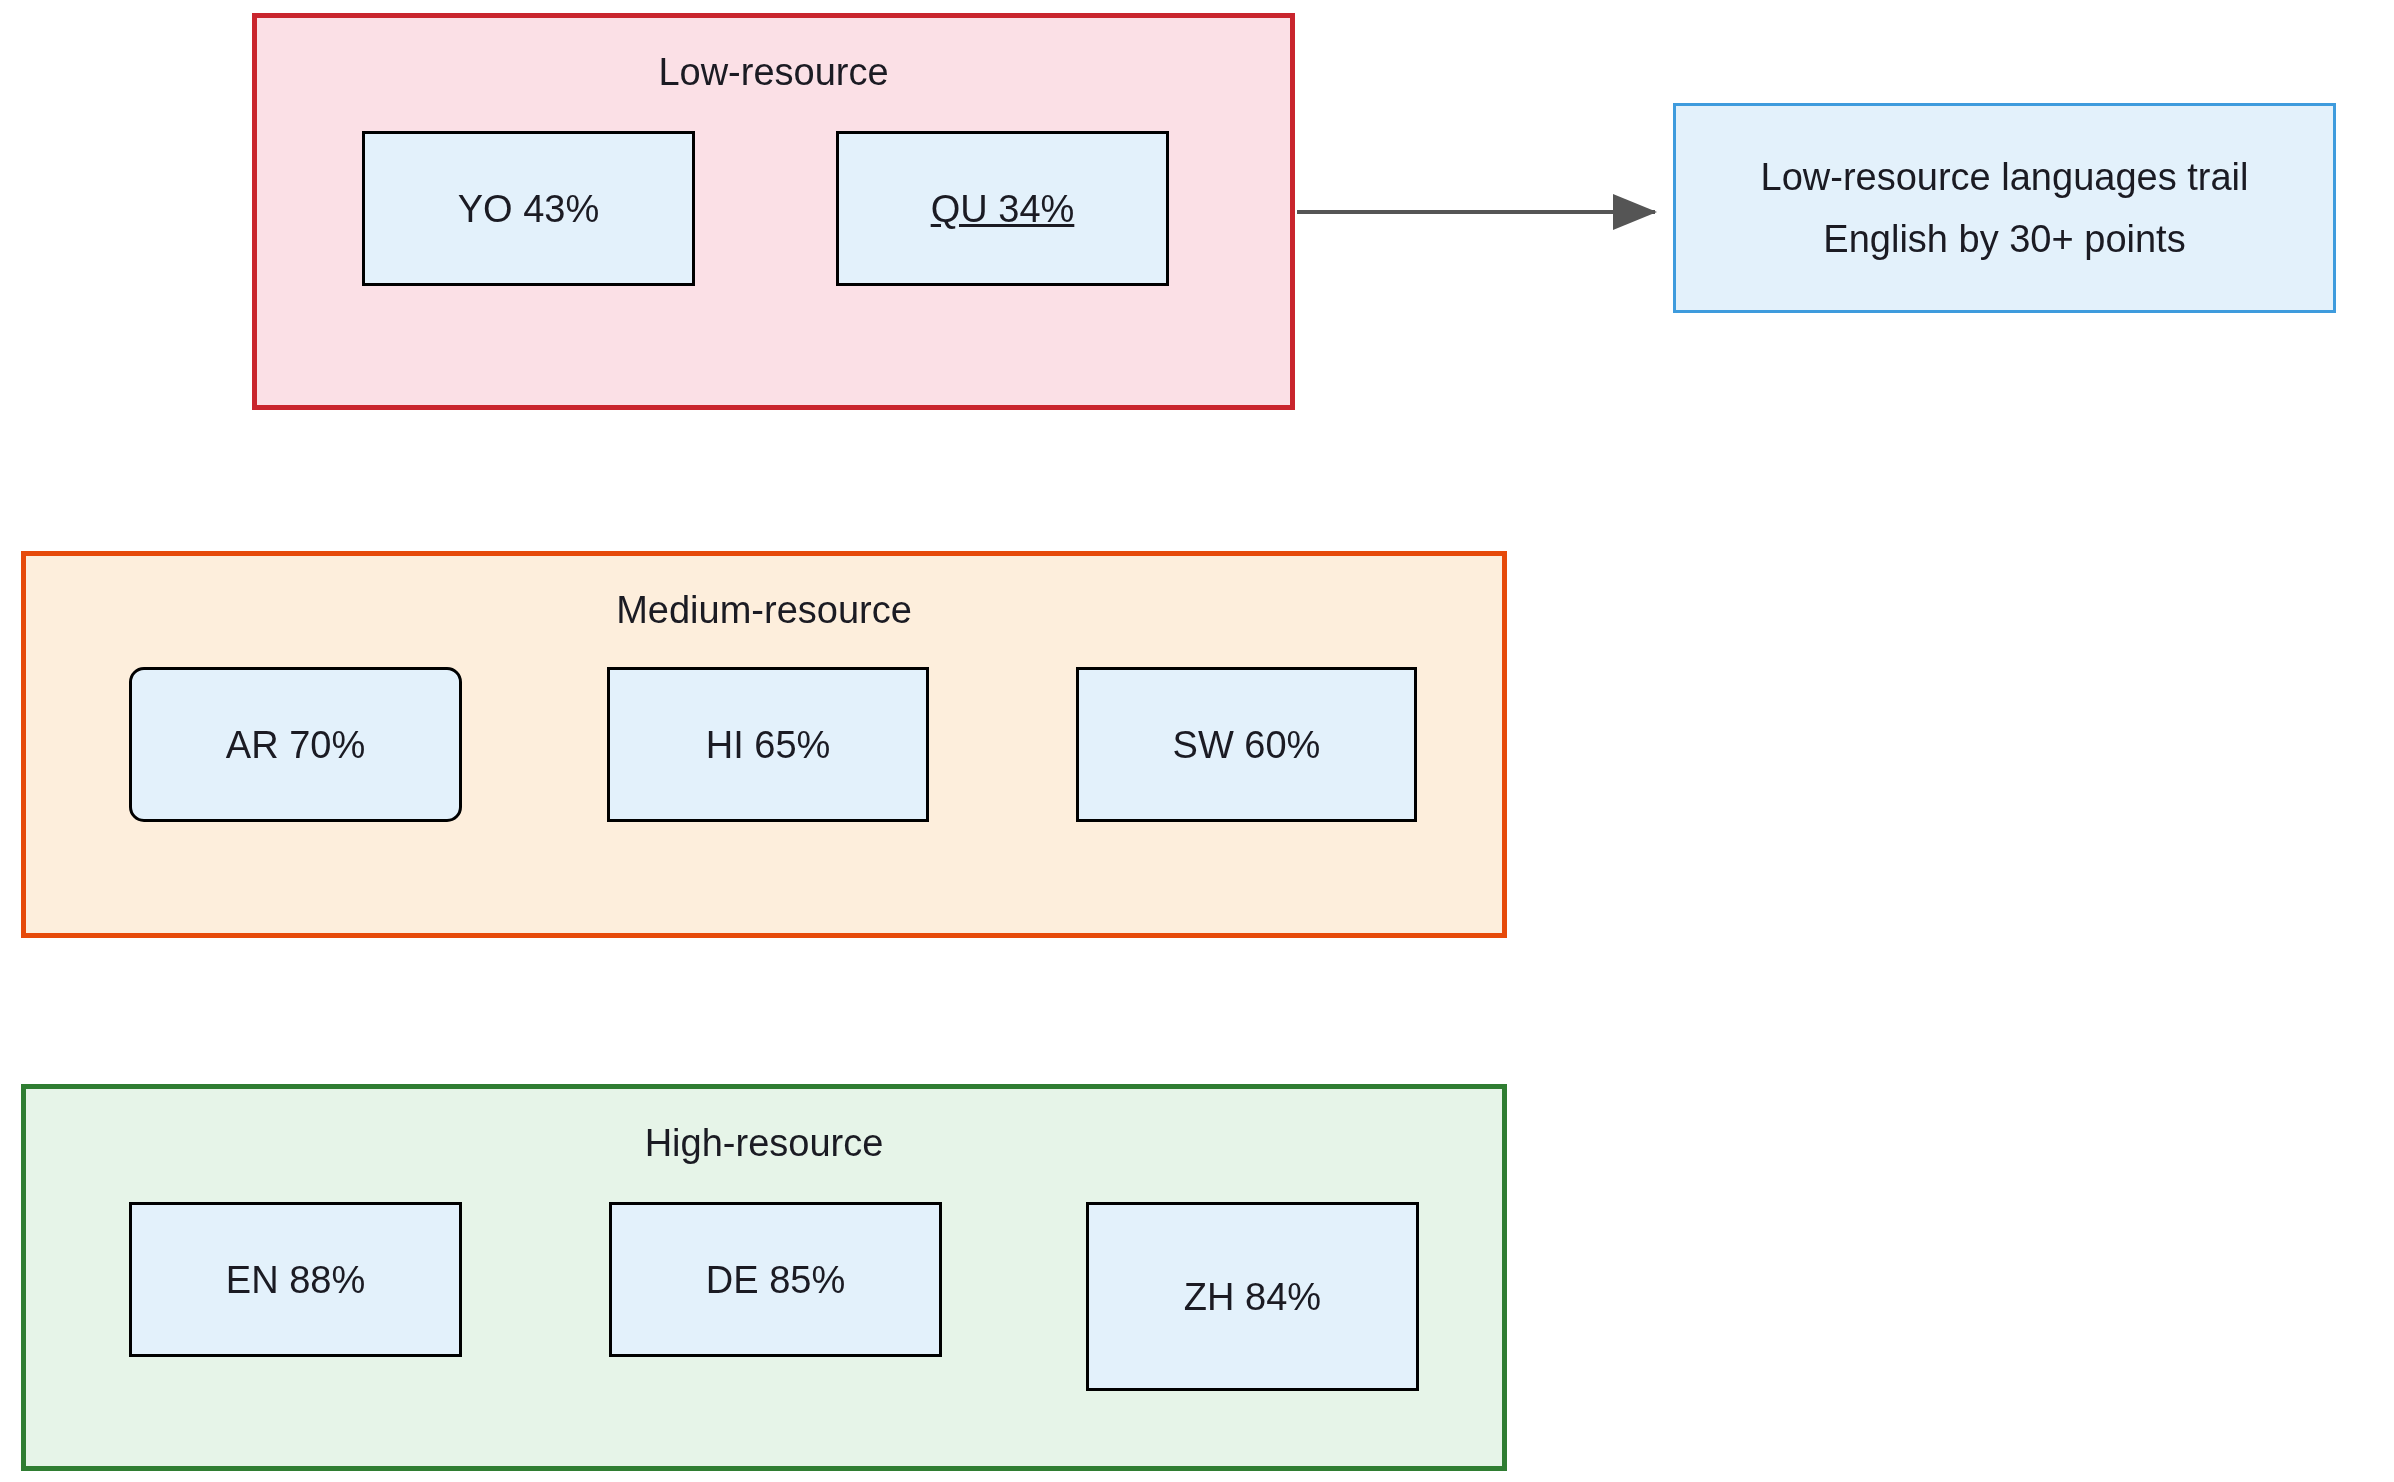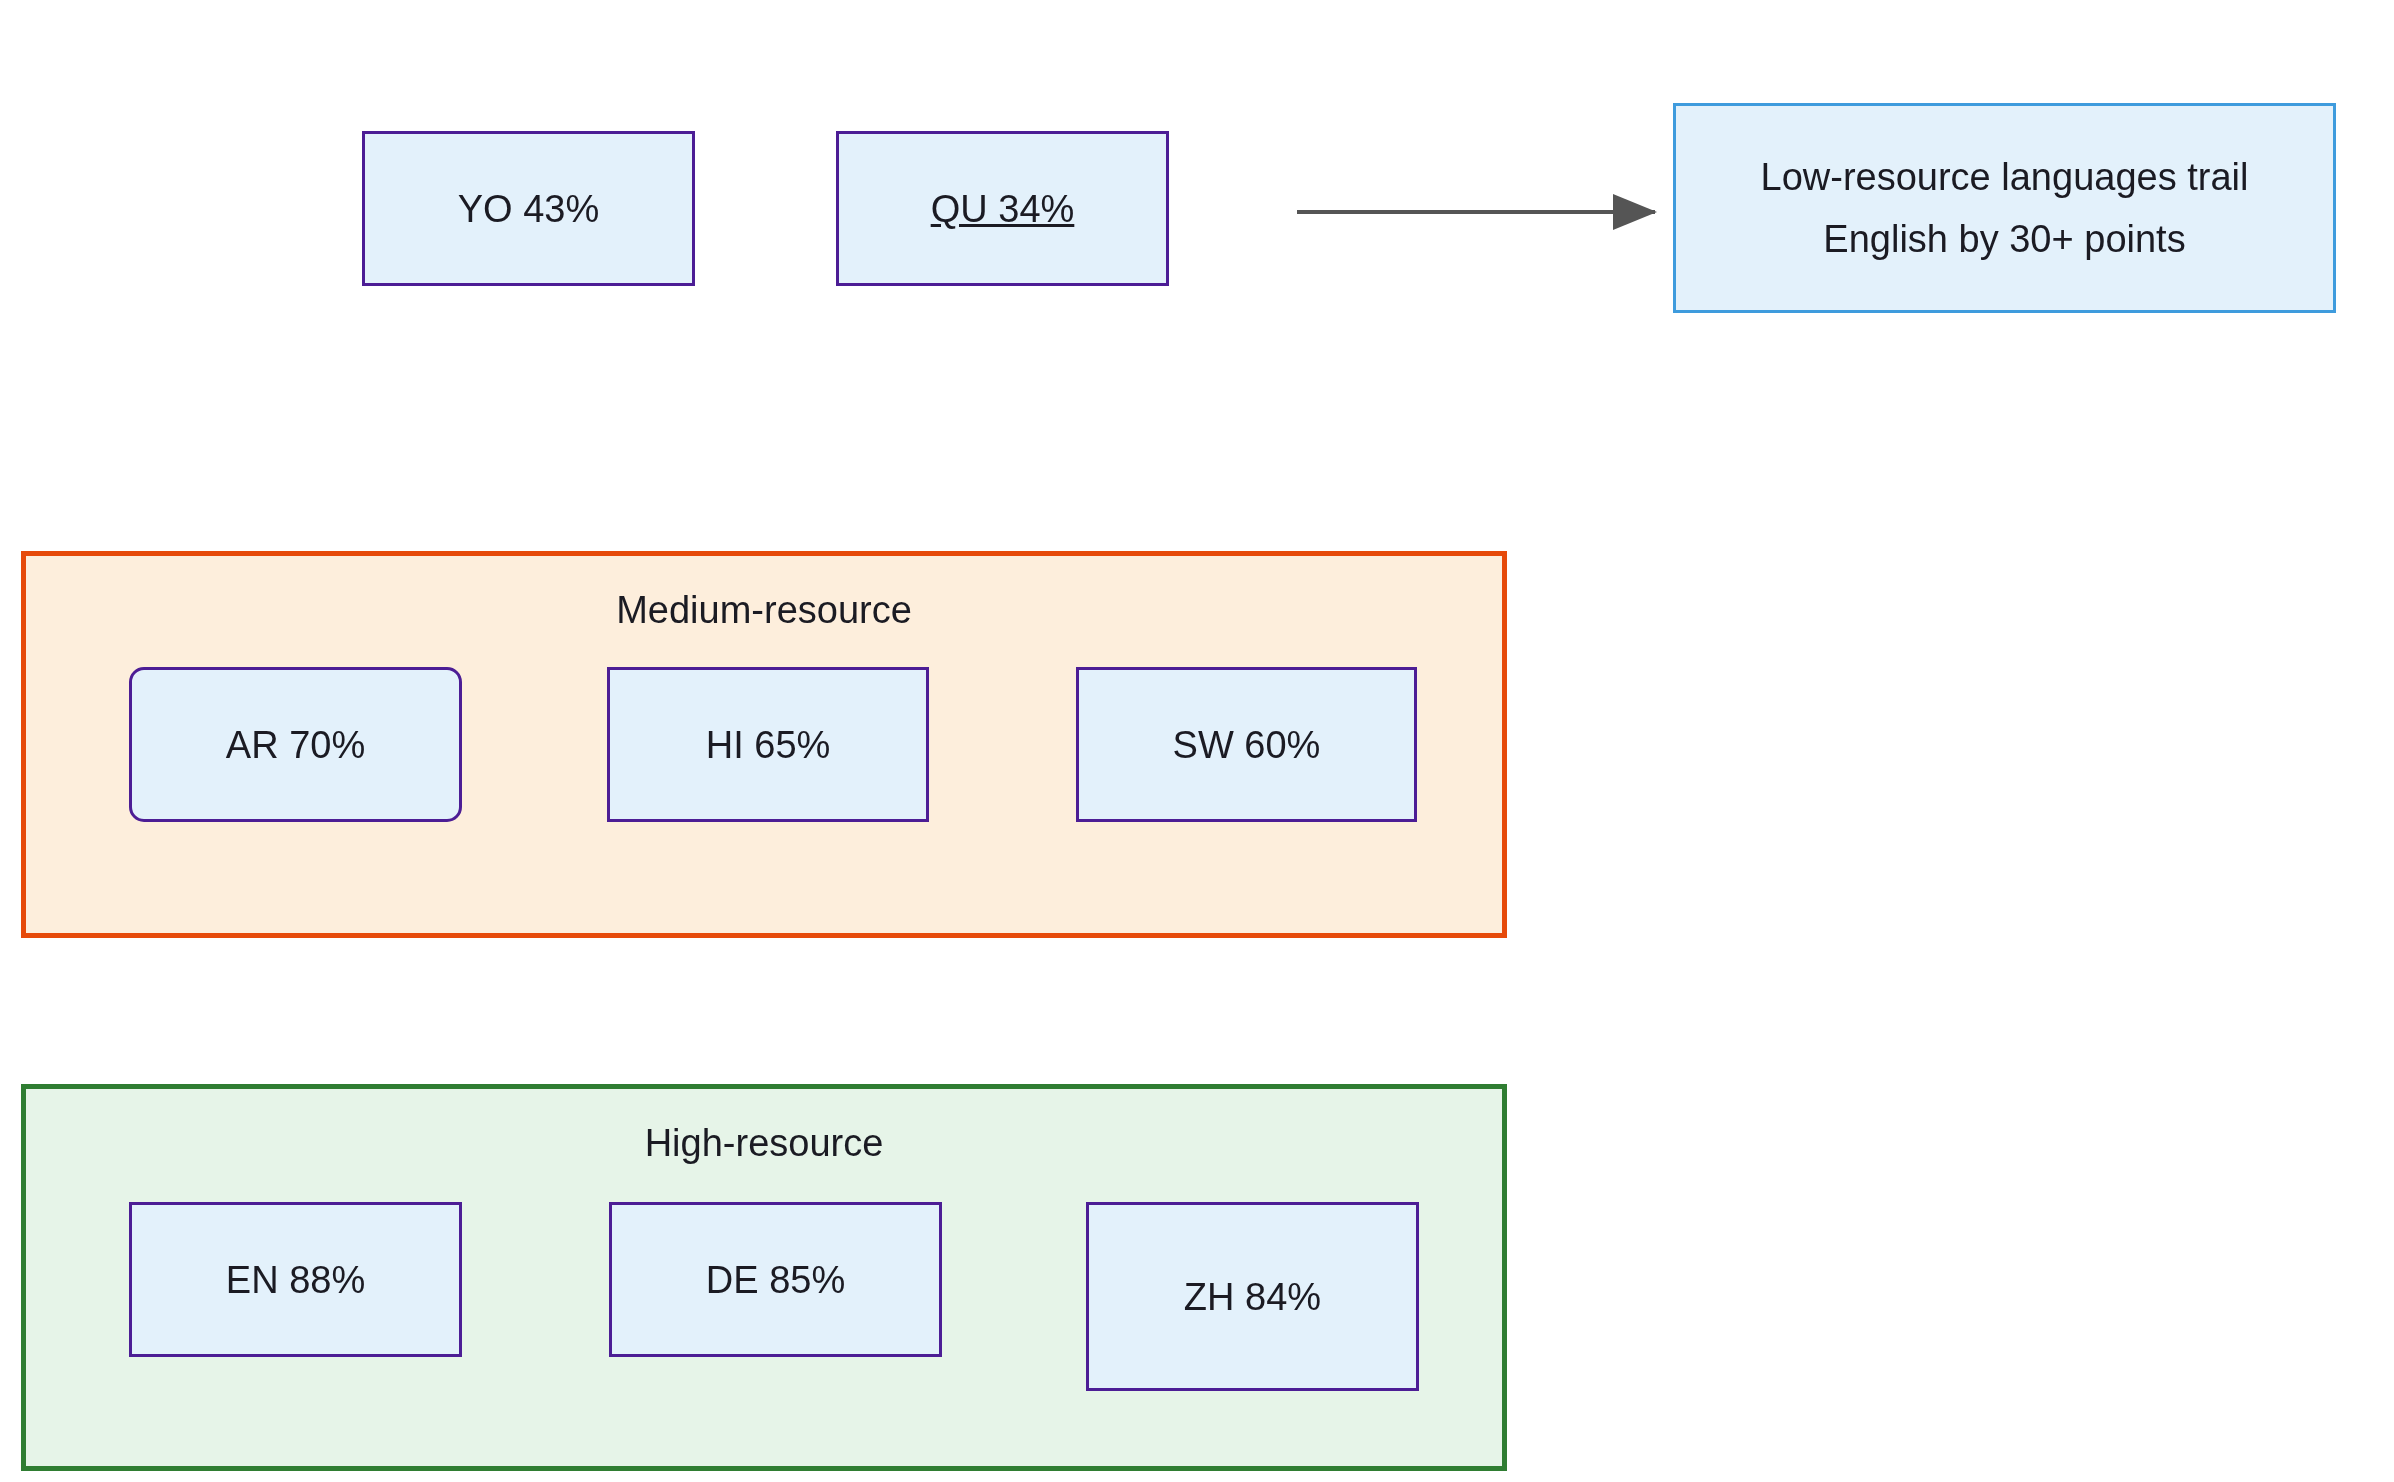--- a/index.html
+++ b/index.html
@@ -33,21 +33,21 @@
     text-align: center;
     font-size: 38px;
     line-height: 44px;
     color: #1b1b23;
     white-space: nowrap;
   }
   .node {
     position: absolute;
     box-sizing: border-box;
     background: #e3f1fb;
-    border: 3px solid #4c1d95;
+    border: 3px solid #000000;
     display: flex;
     align-items: center;
     justify-content: center;
     font-size: 38px;
     line-height: 44px;
     color: #1b1b23;
   }
   .note {
     position: absolute;
     box-sizing: border-box;
@@ -84,20 +84,23 @@
     width: 2394px;
     height: 1482px;
     pointer-events: none;
   }
 </style>
 </head>
 <body>
 
 <div id="canvas">
 
+  <div class="cluster cluster-low" style="left:252px; top:13px; width:1043px; height:397px;">
+    <div class="cluster-title" style="top:32px;">Low-resource</div>
+  </div>
   <div class="node" style="left:362px; top:131px; width:333px; height:155px;">
     <span>YO 43%</span>
   </div>
   <div class="node" style="left:836px; top:131px; width:333px; height:155px;text-decoration:underline;">
     <span>QU 34%</span>
   </div>
 
   <div class="cluster cluster-medium" style="left:21px; top:551px; width:1486px; height:387px;">
     <div class="cluster-title" style="top:32px;">Medium-resource</div>
   </div>

